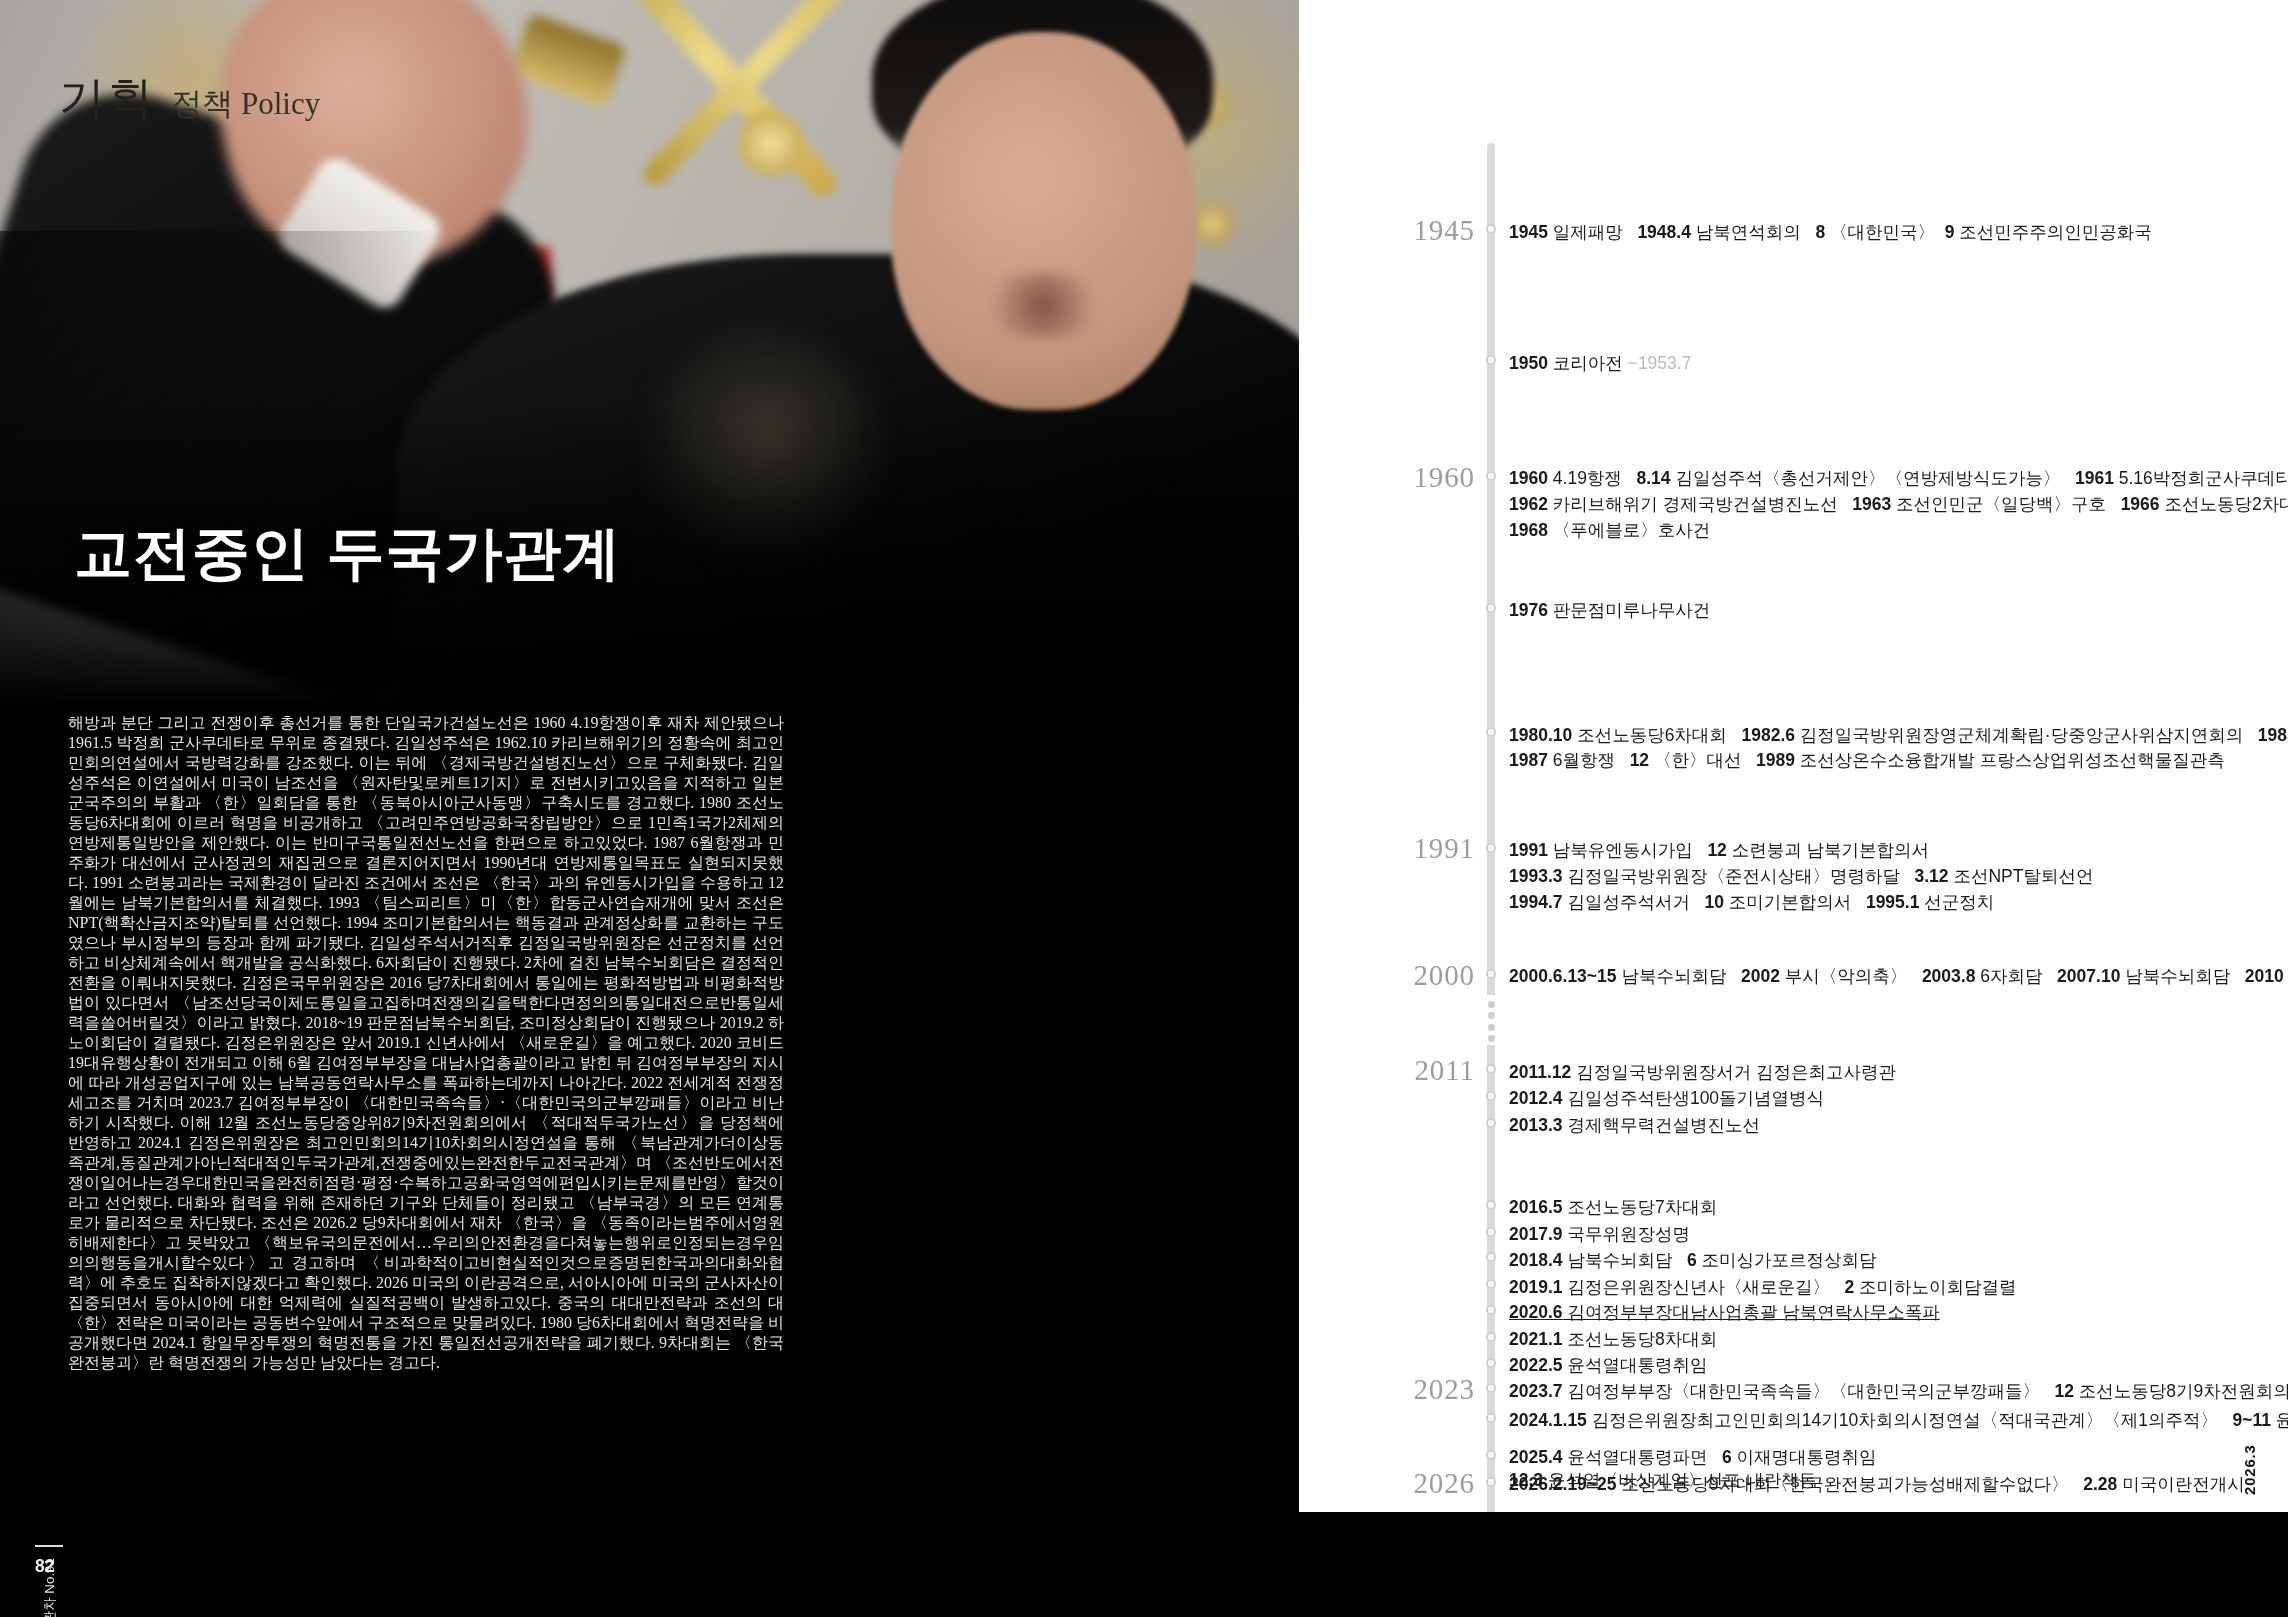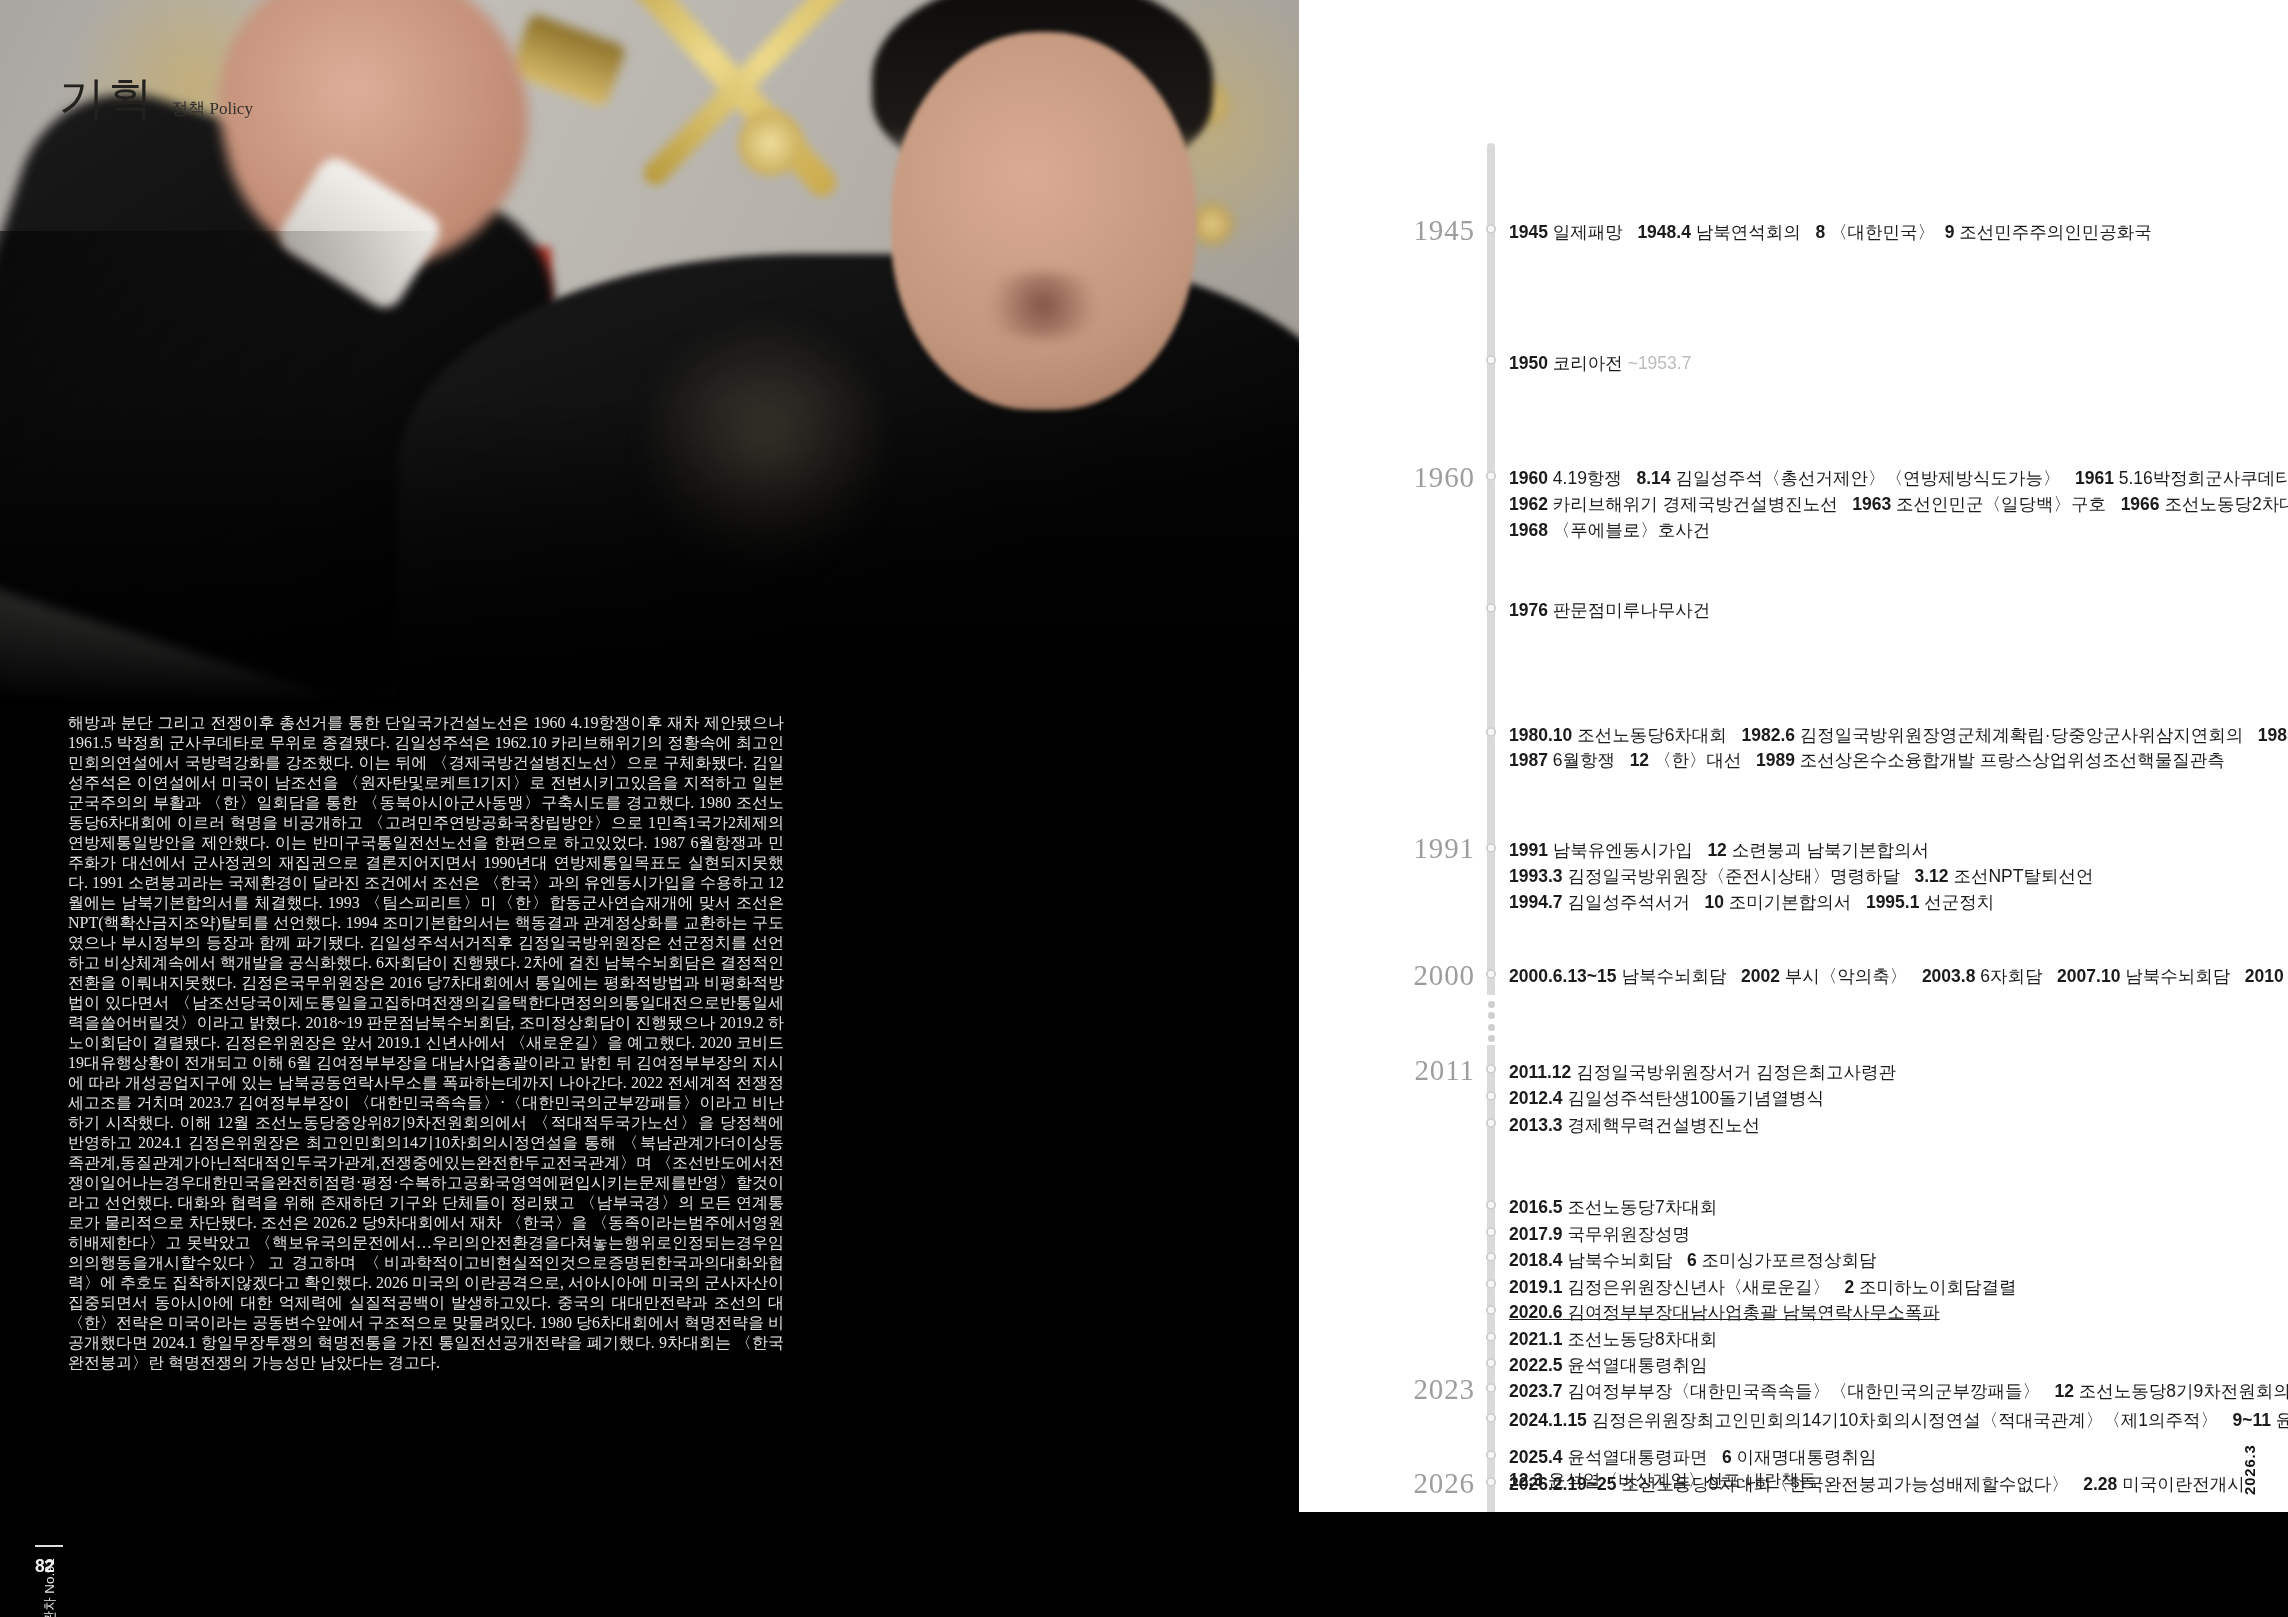--- a/index.html
+++ b/index.html
@@ -39,21 +39,21 @@
   .ph-hair{left:872px;top:-23px;width:341px;height:203px;border-radius:50% 50% 40% 40%;
            background:linear-gradient(#0c0b0a,#1d1916 75%,rgba(29,25,22,0));filter:blur(3.7px);}
   .ph-smile{left:974px;top:272px;width:138px;height:66px;border-radius:50%;
             background:radial-gradient(circle,rgba(90,45,38,.65),rgba(90,45,38,0) 70%);filter:blur(5.5px);}
   .ph-fade{left:0;top:397px;width:1299px;height:332px;
            background:linear-gradient(rgba(0,0,0,0),rgba(0,0,0,.55) 45%,#000 92%);}
   .ph-fade-l{left:0;top:231px;width:517px;height:498px;
              background:linear-gradient(115deg,rgba(0,0,0,.55),rgba(0,0,0,0) 60%);}
   .kicker{position:absolute;left:59px;top:68px;color:#23211e;white-space:nowrap;}
   .kicker .big{font-family:"Liberation Serif",serif;font-size:46px;letter-spacing:1.8px;}
-  .kicker .small{font-family:"Liberation Serif",serif;font-size:17px;margin-left:16.6px;color:#32302c;}
+  .kicker .small{font-family:"Liberation Serif",serif;font-size:31px;margin-left:16.6px;color:#32302c;}
   .headline{position:absolute;left:74px;top:506px;color:#ffffff;font-weight:700;
             font-size:58px;line-height:93px;letter-spacing:0.9px;white-space:nowrap;
             text-shadow:0 0 13px rgba(0,0,0,.8);}
   .bodytext{position:absolute;left:68px;top:713px;width:716px;color:#e4e4e2;
             font-family:"Liberation Serif","DejaVu Serif",serif;
             font-size:16px;line-height:20px;text-align:justify;}
   .spine-label{position:absolute;left:18.5px;top:65px;transform:rotate(-90deg);transform-origin:left top;
                color:#e8e8e8;font-size:13.4px;white-space:nowrap;transform:rotate(-90deg) translateX(-100%);}
   .pgline-l{position:absolute;left:35px;top:1545px;width:28px;height:1.8px;background:#dedede;}
   .pageno-l{position:absolute;left:35px;top:1556px;color:#f0f0f0;font-size:17.5px;font-weight:700;}
@@ -105,20 +105,21 @@
       <div class="ph ph-smile"></div>
       <div class="ph ph-fade-l"></div>
       <div class="ph ph-fade"></div>
     </div>
 
     <div class="kicker">
       <span class="big">기획</span><span class="small">정책 Policy</span>
     </div>
 
     <div class="headline">
+      <div>교전중인 두국가관계</div>
     </div>
 
     <div class="bodytext">해방과 분단 그리고 전쟁이후 총선거를 통한 단일국가건설노선은 1960 4.19항쟁이후 재차 제안됐으나 1961.5 박정희 군사쿠데타로 무위로 종결됐다. 김일성주석은 1962.10 카리브해위기의 정황속에 최고인민회의연설에서 국방력강화를 강조했다. 이는 뒤에 〈경제국방건설병진노선〉으로 구체화됐다. 김일성주석은 이연설에서 미국이 남조선을 〈원자탄및로케트1기지〉로 전변시키고있음을 지적하고 일본군국주의의 부활과 〈한〉일회담을 통한 〈동북아시아군사동맹〉구축시도를 경고했다. 1980 조선노동당6차대회에 이르러 혁명을 비공개하고 〈고려민주연방공화국창립방안〉으로 1민족1국가2체제의 연방제통일방안을 제안했다. 이는 반미구국통일전선노선을 한편으로 하고있었다. 1987 6월항쟁과 민주화가 대선에서 군사정권의 재집권으로 결론지어지면서 1990년대 연방제통일목표도 실현되지못했다. 1991 소련붕괴라는 국제환경이 달라진 조건에서 조선은 〈한국〉과의 유엔동시가입을 수용하고 12월에는 남북기본합의서를 체결했다. 1993 〈팀스피리트〉미〈한〉합동군사연습재개에 맞서 조선은 NPT(핵확산금지조약)탈퇴를 선언했다. 1994 조미기본합의서는 핵동결과 관계정상화를 교환하는 구도였으나 부시정부의 등장과 함께 파기됐다. 김일성주석서거직후 김정일국방위원장은 선군정치를 선언하고 비상체계속에서 핵개발을 공식화했다. 6자회담이 진행됐다. 2차에 걸친 남북수뇌회담은 결정적인 전환을 이뤄내지못했다. 김정은국무위원장은 2016 당7차대회에서 통일에는 평화적방법과 비평화적방법이 있다면서 〈남조선당국이제도통일을고집하며전쟁의길을택한다면정의의통일대전으로반통일세력을쓸어버릴것〉이라고 밝혔다. 2018~19 판문점남북수뇌회담, 조미정상회담이 진행됐으나 2019.2 하노이회담이 결렬됐다. 김정은위원장은 앞서 2019.1 신년사에서 〈새로운길〉을 예고했다. 2020 코비드19대유행상황이 전개되고 이해 6월 김여정부부장을 대남사업총괄이라고 밝힌 뒤 김여정부부장의 지시에 따라 개성공업지구에 있는 남북공동연락사무소를 폭파하는데까지 나아간다. 2022 전세계적 전쟁정세고조를 거치며 2023.7 김여정부부장이 〈대한민국족속들〉·〈대한민국의군부깡패들〉이라고 비난하기 시작했다. 이해 12월 조선노동당중앙위8기9차전원회의에서 〈적대적두국가노선〉을 당정책에 반영하고 2024.1 김정은위원장은 최고인민회의14기10차회의시정연설을 통해 〈북남관계가더이상동족관계,동질관계가아닌적대적인두국가관계,전쟁중에있는완전한두교전국관계〉며 〈조선반도에서전쟁이일어나는경우대한민국을완전히점령·평정·수복하고공화국영역에편입시키는문제를반영〉할것이라고 선언했다. 대화와 협력을 위해 존재하던 기구와 단체들이 정리됐고 〈남부국경〉의 모든 연계통로가 물리적으로 차단됐다. 조선은 2026.2 당9차대회에서 재차 〈한국〉을 〈동족이라는범주에서영원히배제한다〉고 못박았고 〈핵보유국의문전에서…우리의안전환경을다쳐놓는행위로인정되는경우임의의행동을개시할수있다〉고 경고하며 〈비과학적이고비현실적인것으로증명된한국과의대화와협력〉에 추호도 집착하지않겠다고 확인했다. 2026 미국의 이란공격으로, 서아시아에 미국의 군사자산이 집중되면서 동아시아에 대한 억제력에 실질적공백이 발생하고있다. 중국의 대대만전략과 조선의 대〈한〉전략은 미국이라는 공동변수앞에서 구조적으로 맞물려있다. 1980 당6차대회에서 혁명전략을 비공개했다면 2024.1 항일무장투쟁의 혁명전통을 가진 통일전선공개전략을 폐기했다. 9차대회는 〈한국완전붕괴〉란 혁명전쟁의 가능성만 남았다는 경고다.</div>
 
     <div class="spine-label" style="left:41px;top:1558px;">항쟁의기관차 No.91</div>
     <div class="pgline-l"></div>
     <div class="pageno-l">82</div>
   </div>
 
   <div class="page-right">

